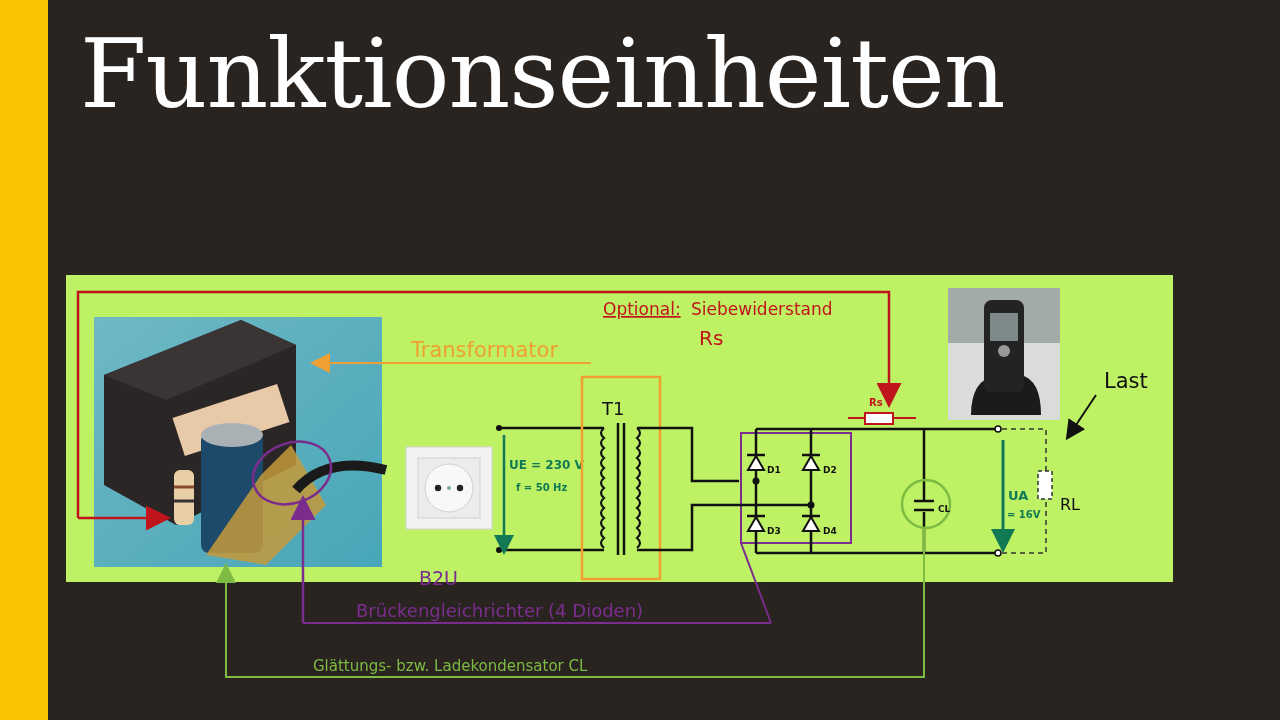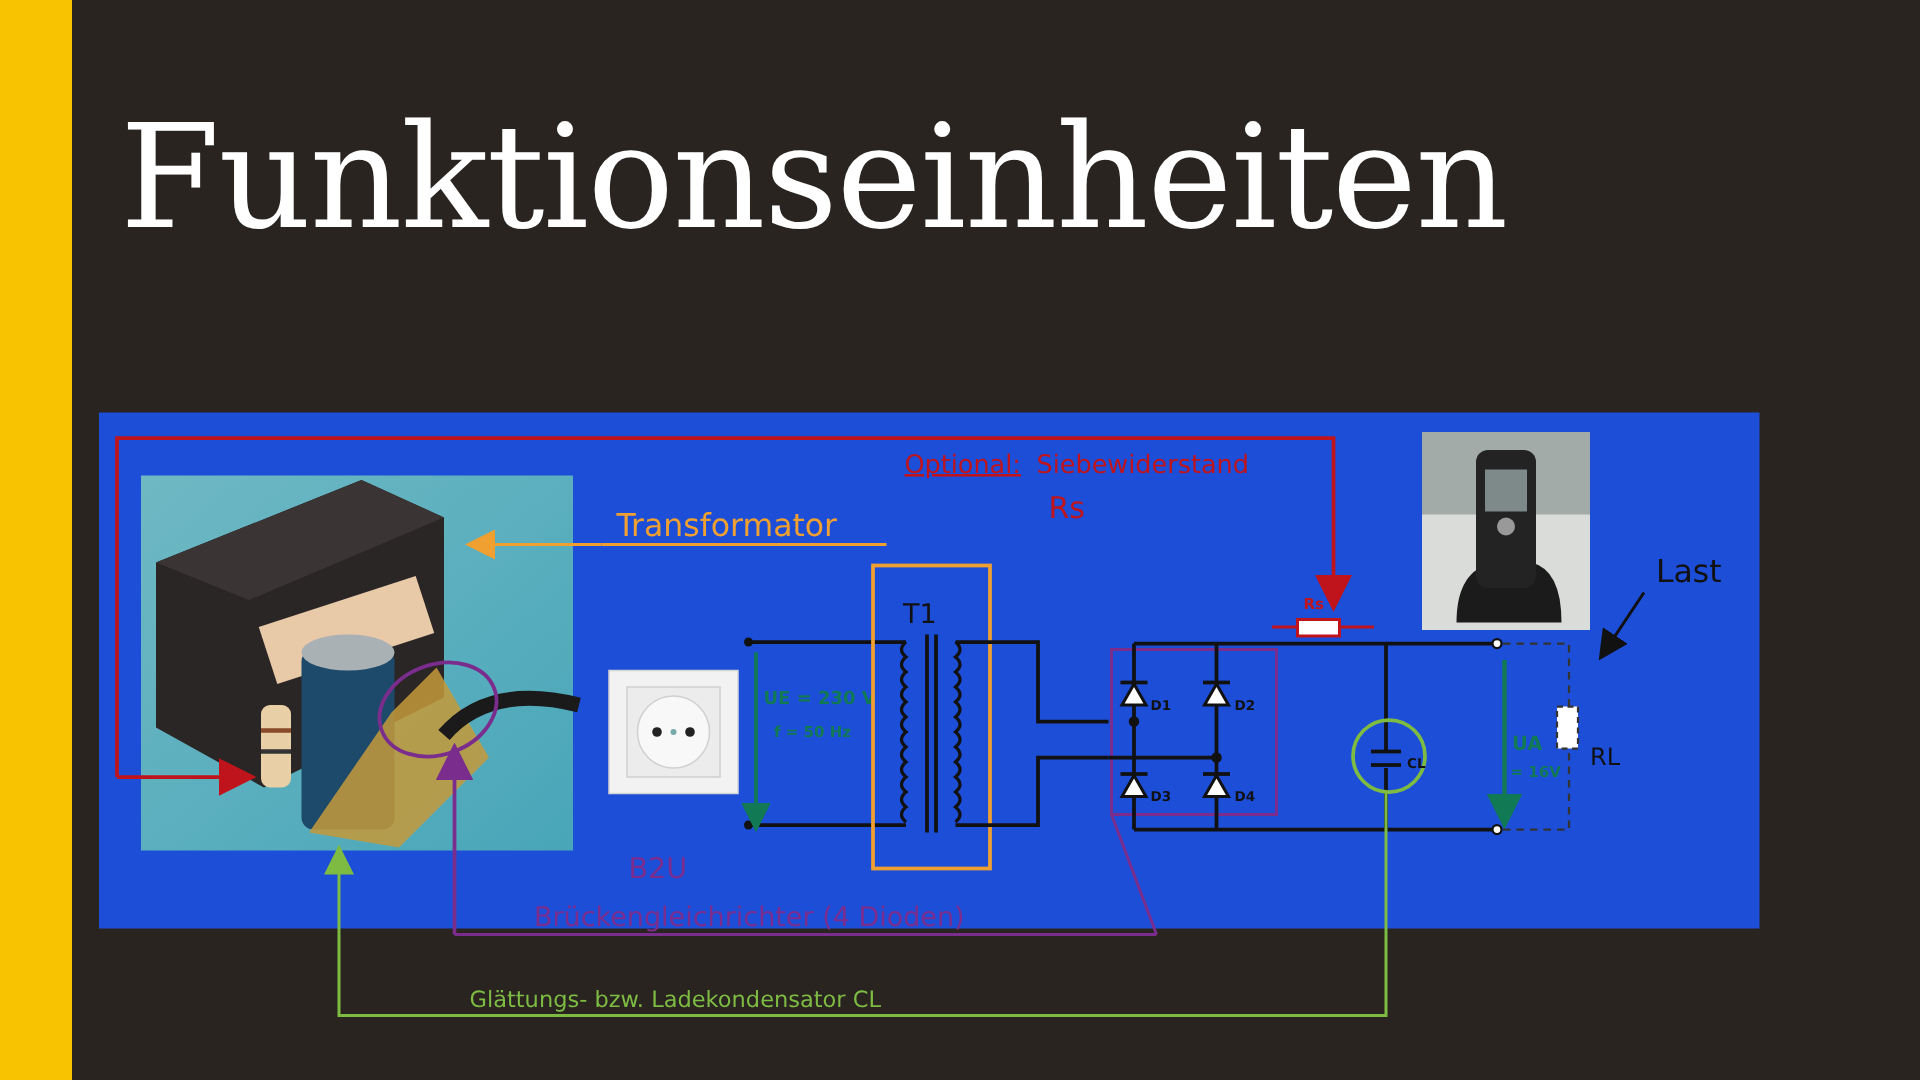--- a/index.html
+++ b/index.html
@@ -7,22 +7,22 @@
     width: 1280px; height: 720px; overflow: hidden;
     background: #2a2421; position: relative;
     font-family: "DejaVu Sans", sans-serif;
   }
   .accent-bar { position: absolute; left: 0; top: 0; width: 48px; height: 720px; background: #f8c300; }
   .title {
     position: absolute; left: 80px; top: 18px;
     color: #ffffff; font-family: "DejaVu Serif", serif;
     font-size: 96px; line-height: 112px; font-weight: normal; letter-spacing: -1px;
   }
-  .title div { white-space: nowrap; margin-top: 44px; }
-  .panel { position: absolute; left: 66px; top: 275px; width: 1107px; height: 344px; background: #1d4ed8; }
+  .title div { white-space: nowrap; }
+  .panel { position: absolute; left: 66px; top: 275px; width: 1107px; height: 307px; background: #bef264; }
   .panel svg { position: absolute; left: 0; top: 0; }
   .hw { font-family: "DejaVu Sans", sans-serif; }
 </style>
 </head>
 <body>
 
 <div class="accent-bar"></div>
 
 <div class="title">
   <div>Funktionseinheiten</div>

